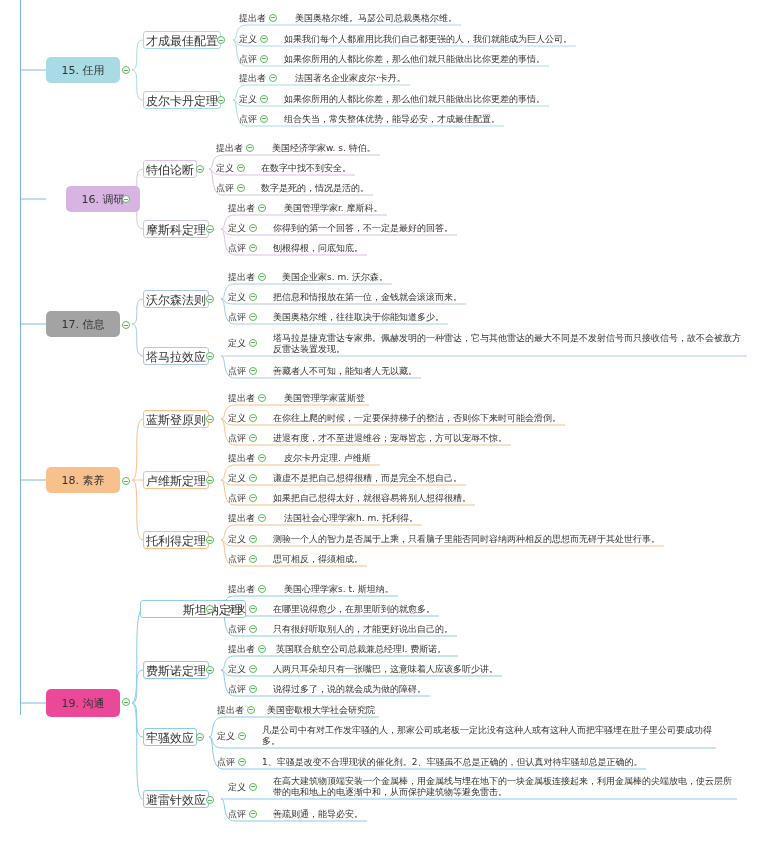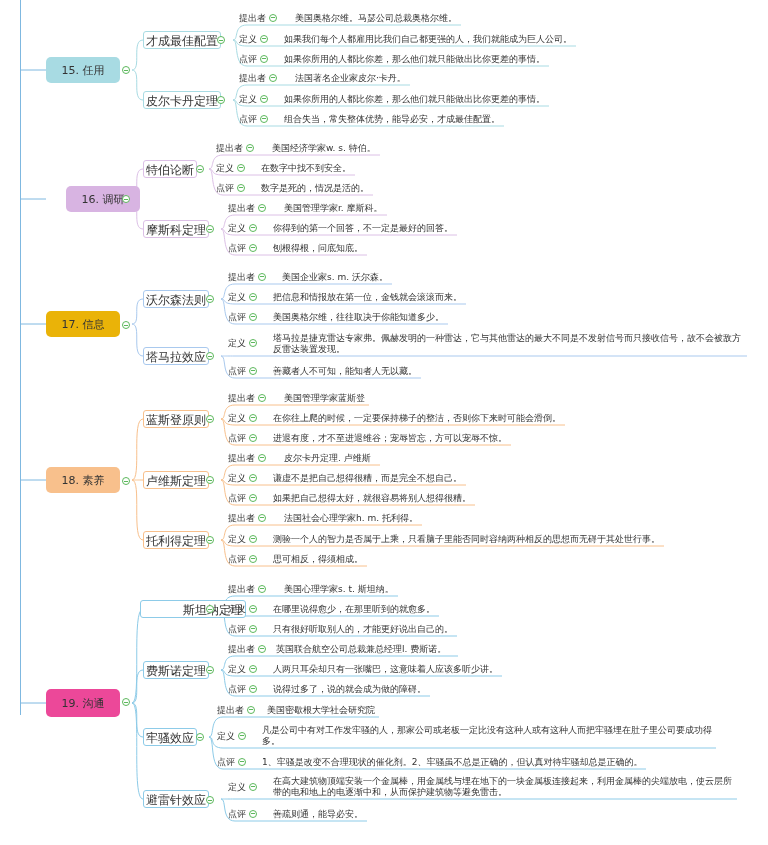--- a/index.html
+++ b/index.html
@@ -115,21 +115,21 @@
   <div class="leaf" style="left:216px;top:143px;"><span class="lbl">提出者</span><span class="ltog"></span><span class="val" style="left:56px;">美国经济学家w. s. 特伯。</span></div>
   <div class="leaf" style="left:216px;top:163px;"><span class="lbl">定义</span><span class="ltog"></span><span class="val" style="left:45px;">在数字中找不到安全。</span></div>
   <div class="leaf" style="left:216px;top:183px;"><span class="lbl">点评</span><span class="ltog"></span><span class="val" style="left:45px;">数字是死的，情况是活的。</span></div>
 
   <div class="branch" style="left:143px;top:220px;border-color:#dcc0e6;"><span>摩斯科定理</span></div>
   <div class="toggle" style="left:206px;top:225px;"></div>
   <div class="leaf" style="left:228px;top:203px;"><span class="lbl">提出者</span><span class="ltog"></span><span class="val" style="left:56px;">美国管理学家r. 摩斯科。</span></div>
   <div class="leaf" style="left:228px;top:223px;"><span class="lbl">定义</span><span class="ltog"></span><span class="val" style="left:45px;">你得到的第一个回答，不一定是最好的回答。</span></div>
   <div class="leaf" style="left:228px;top:243px;"><span class="lbl">点评</span><span class="ltog"></span><span class="val" style="left:45px;">刨根得根，问底知底。</span></div>
 
-  <div class="cat" id="cat-2" style="left: 46px; top: 311px; background: #eab308;">
+  <div class="cat" id="cat-2" style="left: 46px; top: 311px; background: #a3a3a3;">
     <span>17. 信息</span>
   </div>
   <div class="toggle" style="left:122px;top:321px;"></div>
 
   <div class="branch" style="left:143px;top:290px;border-color:#a9c9ee;"><span>沃尔森法则</span></div>
   <div class="toggle" style="left:206px;top:295px;"></div>
   <div class="leaf" style="left:228px;top:272px;"><span class="lbl">提出者</span><span class="ltog"></span><span class="val" style="left:54px;">美国企业家s. m. 沃尔森。</span></div>
   <div class="leaf" style="left:228px;top:292px;"><span class="lbl">定义</span><span class="ltog"></span><span class="val" style="left:45px;">把信息和情报放在第一位，金钱就会滚滚而来。</span></div>
   <div class="leaf" style="left:228px;top:312px;"><span class="lbl">点评</span><span class="ltog"></span><span class="val" style="left:45px;">美国奥格尔维，往往取决于你能知道多少。</span></div>
 

